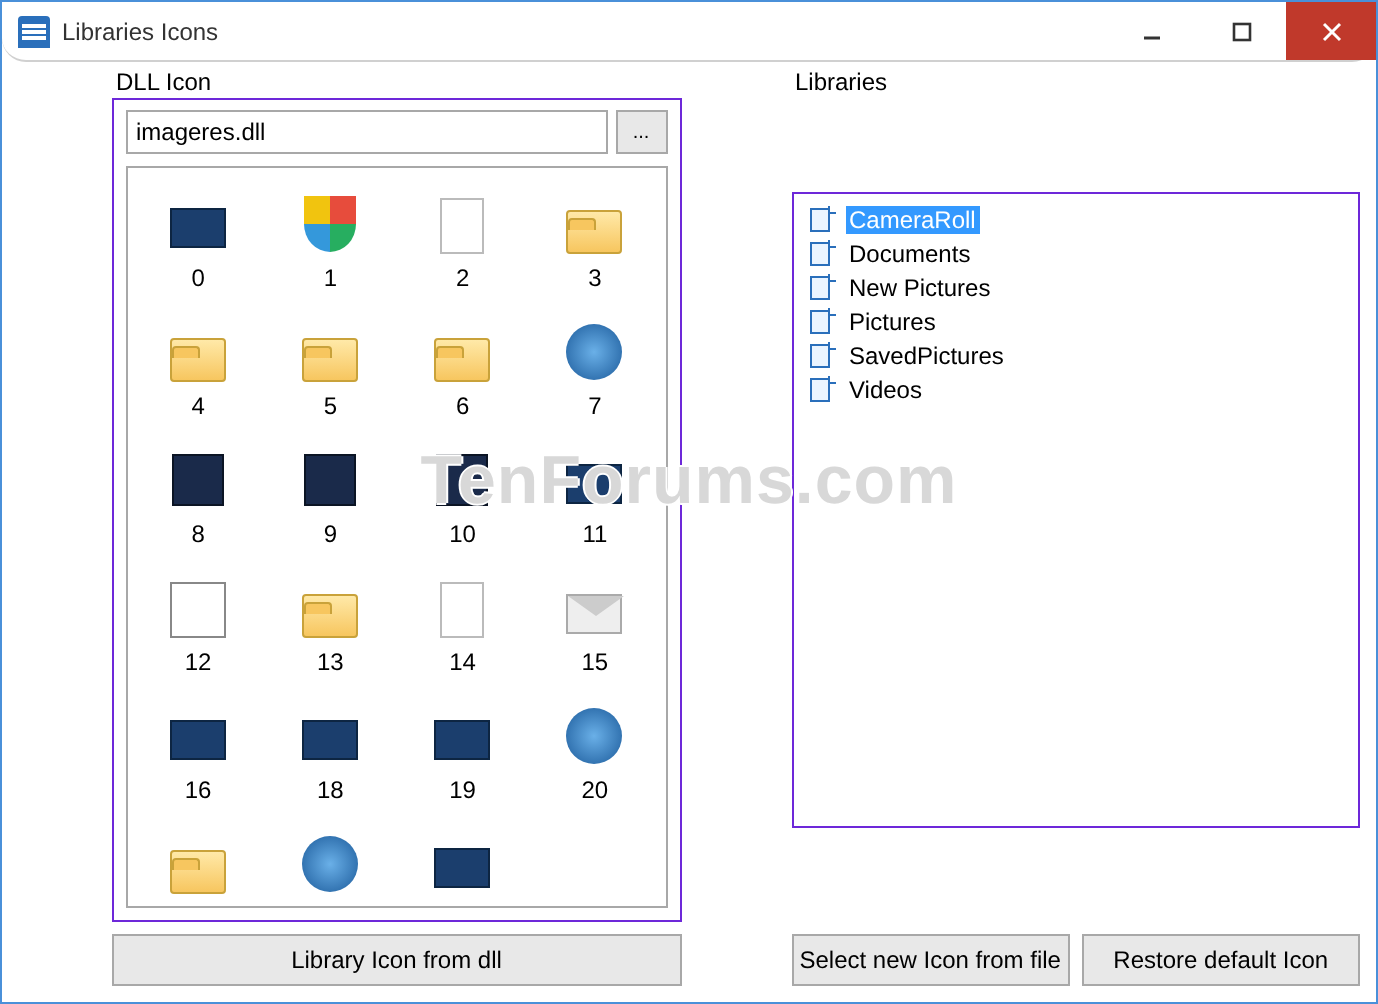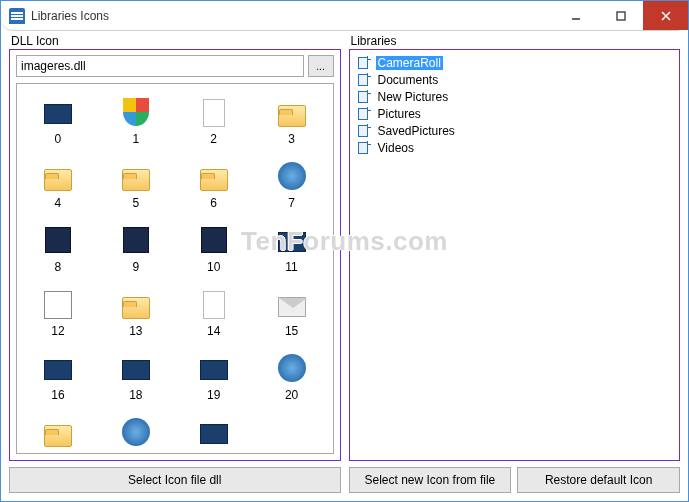--- a/index.html
+++ b/index.html
@@ -46,23 +46,24 @@
   
   .content {
     display:flex;
     height: calc(100% - 30px);
     padding: 3px 8px 8px 8px;
     gap: 8px;
   }
   .pane {
     display:flex; flex-direction:column;
     min-width:0;
+    margin-left:47px;
   }
   .pane.left { flex: 1 1 50%; }
-  .pane.right { flex: 1 1 50%; }
+  .pane.right { flex: 1 1 50%; gap: 47px; }
 
   .group-label { color:#000; margin: 0 0 1px 2px; }
   .group-box {
     border:1px solid #6d28d9;
     background:#fff;
     flex:1;
     display:flex;
     flex-direction:column;
     min-height:0;
   }
@@ -148,21 +149,21 @@
     border:1px solid #a8a8a8;
     background:#e8e8e8;
     font:inherit;
   }
 
   
   .watermark {
     position:absolute;
     left:50%; top:48%;
     transform:translate(-50%,-50%);
-    font-size:26px;
+    font-size:34px;
     font-weight:600;
     color:rgba(200,200,200,0.7);
     text-shadow:0 1px 0 #fff, 1px 0 0 #fff, -1px 0 0 #fff, 0 -1px 0 #fff;
     pointer-events:none;
     letter-spacing:0.5px;
   }
 
   
   .ic{width:32px;height:32px;position:relative}
   .ic-folder{background:linear-gradient(#ffe9a8,#f7c65f);border:1px solid #c9a23a;border-radius:2px;width:28px;height:22px;margin-top:8px}
@@ -346,21 +347,21 @@
             <div class="icon-cell">
               <div class="thumb">
                 <div class="ic ic-monitor"></div>
               </div>
               <div class="idx">23</div>
             </div>
           </div>
       </div>
     </div>
     <div class="btnrow">
-      <button class="btn">Select Icon file dll</button>
+      <button class="btn">Library Icon from dll</button>
     </div>
   </div>
 
   <div class="pane right">
     <div class="group-label">Libraries</div>
     <div class="group-box">
       <div class="lib-list" id="lib-list">
           <div class="lib-item selected">
             <div class="li-icon">
               <div class="page"></div>

